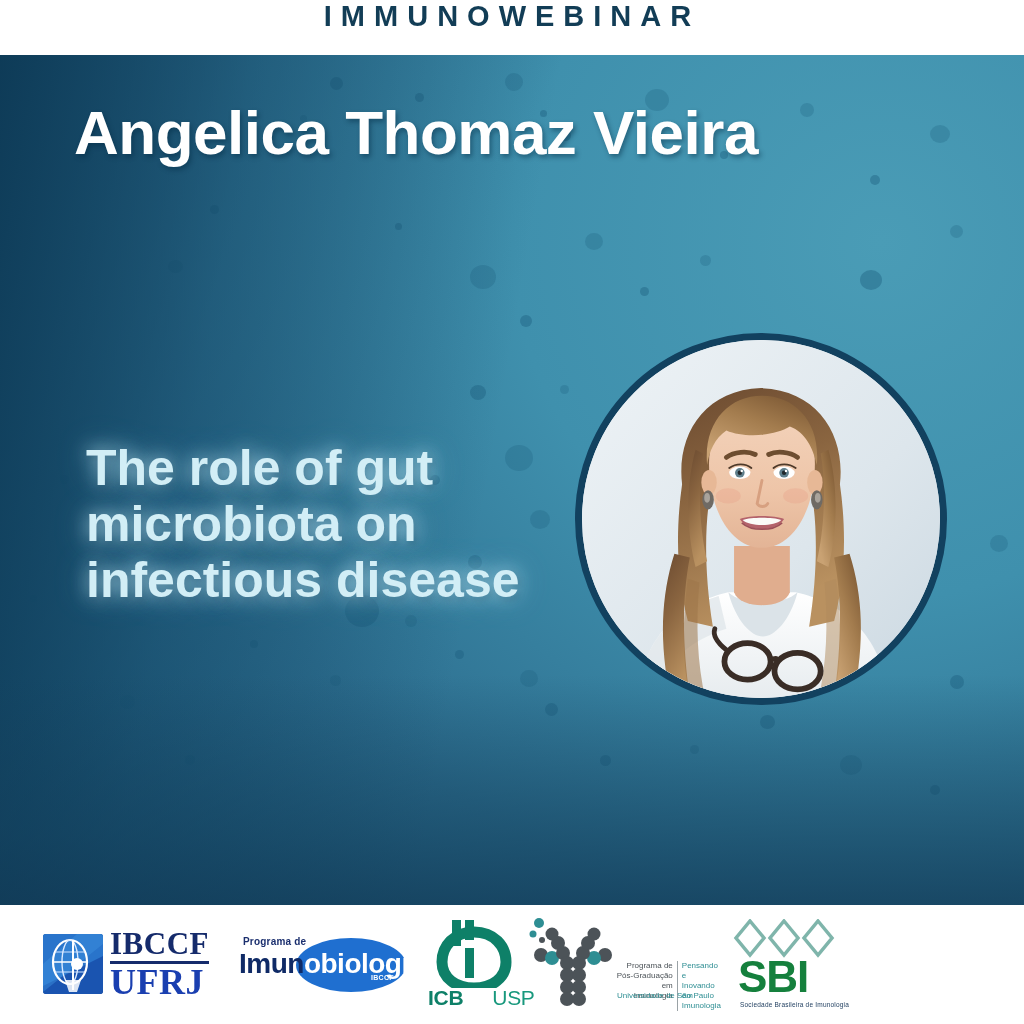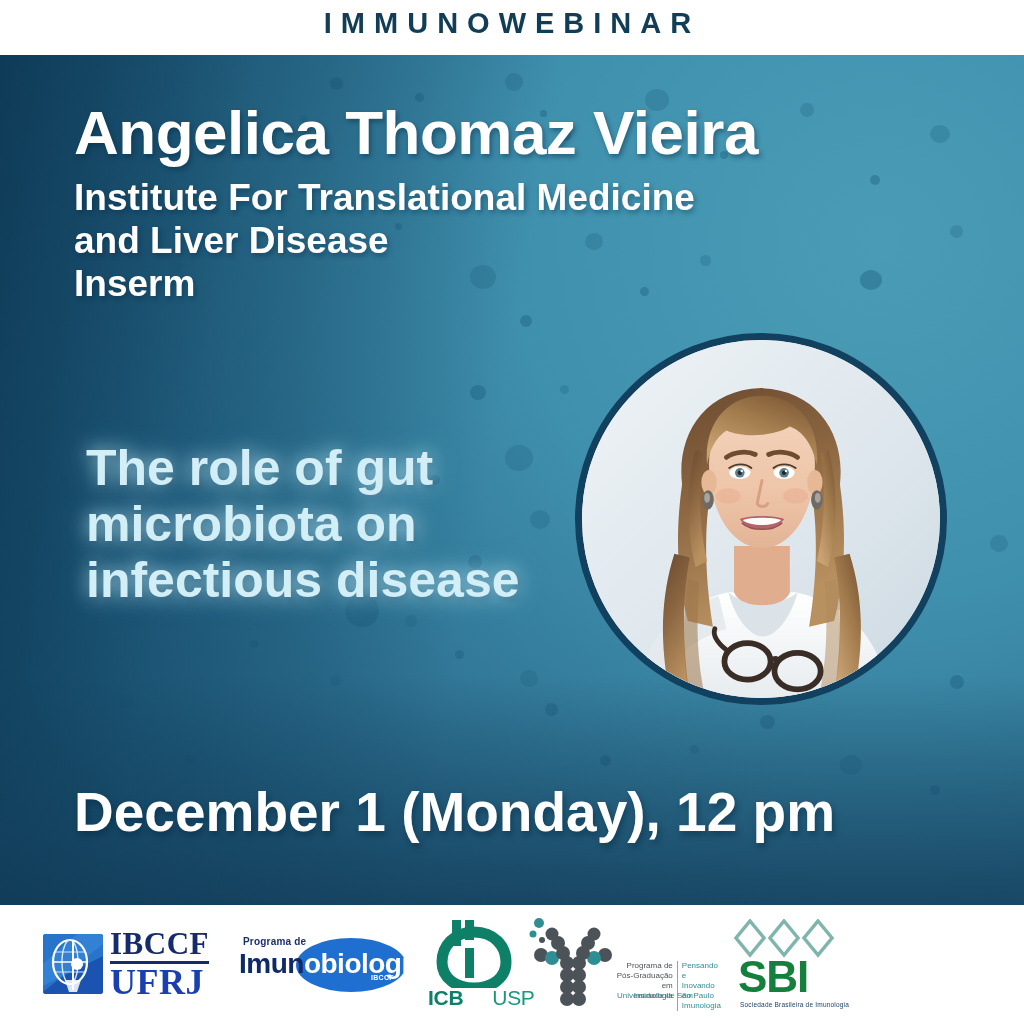--- a/index.html
+++ b/index.html
@@ -8,21 +8,21 @@
     background:#ffffff;
     font-family:"Liberation Sans", sans-serif;
     overflow:hidden;
   }
   .poster{position:relative;width:1024px;height:1024px;background:#fff;overflow:hidden;}
 
   
   .header{
     position:absolute;left:0;top:0;width:1024px;height:47px;
     background:#ffffff;
-    display:flex;align-items:center;justify-content:center;
+    display:flex;justify-content:center;
   }
   .header-text{
     color:#123d56;
     font-size:29px;
     font-weight:600;
     letter-spacing:9px;
     font-family:"Liberation Sans", sans-serif;
   }
 
   
@@ -202,30 +202,24 @@
       <div class="splat" style="left:930px;top:730px;width:10px;height:10px;"></div>
       <div class="splat lt" style="left:60px;top:420px;width:9px;height:9px;"></div>
       <div class="splat" style="left:30px;top:540px;width:7px;height:7px;"></div>
     </div>
 
     <div class="banner-fade"></div>
     <div class="banner-bottomfade"></div>
 
     <div class="speaker">
       <div class="speaker-name">Angelica Thomaz Vieira</div>
-      <div class="speaker-aff">
-        <div>Institute For Translational Medicine</div>
-        <div>and Liver Disease</div>
-        <div>Inserm</div>
-      </div>
     </div>
 
     <div class="talk-title">The role of gut microbiota on infectious disease</div>
 
-    <div class="date-line">December 1 (Monday), 12 pm</div>
 
     <div class="portrait">
       <svg viewBox="0 0 372 372" preserveAspectRatio="xMidYMid slice">
         <defs>
           <linearGradient id="bgp" x1="0" y1="0" x2="1" y2="1">
             <stop offset="0%" stop-color="#eef3f6"></stop>
             <stop offset="60%" stop-color="#dde6ec"></stop>
             <stop offset="100%" stop-color="#cbd8e1"></stop>
           </linearGradient>
           <linearGradient id="hairg" x1="0" y1="0" x2="0.3" y2="1">

